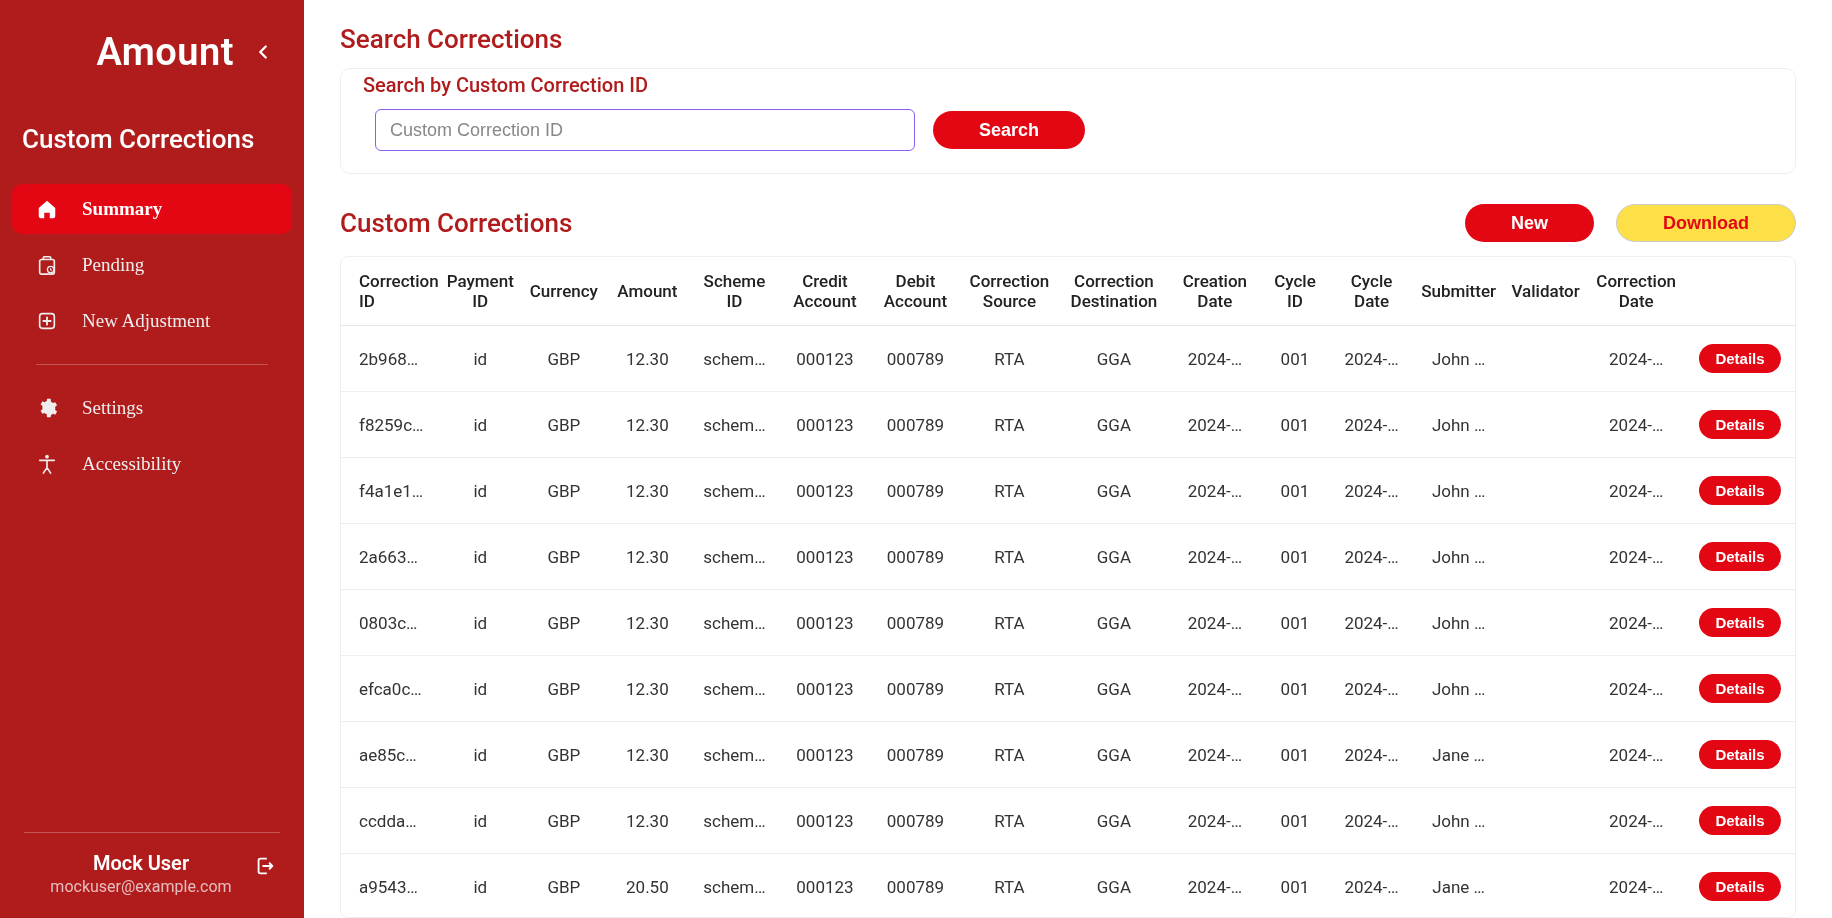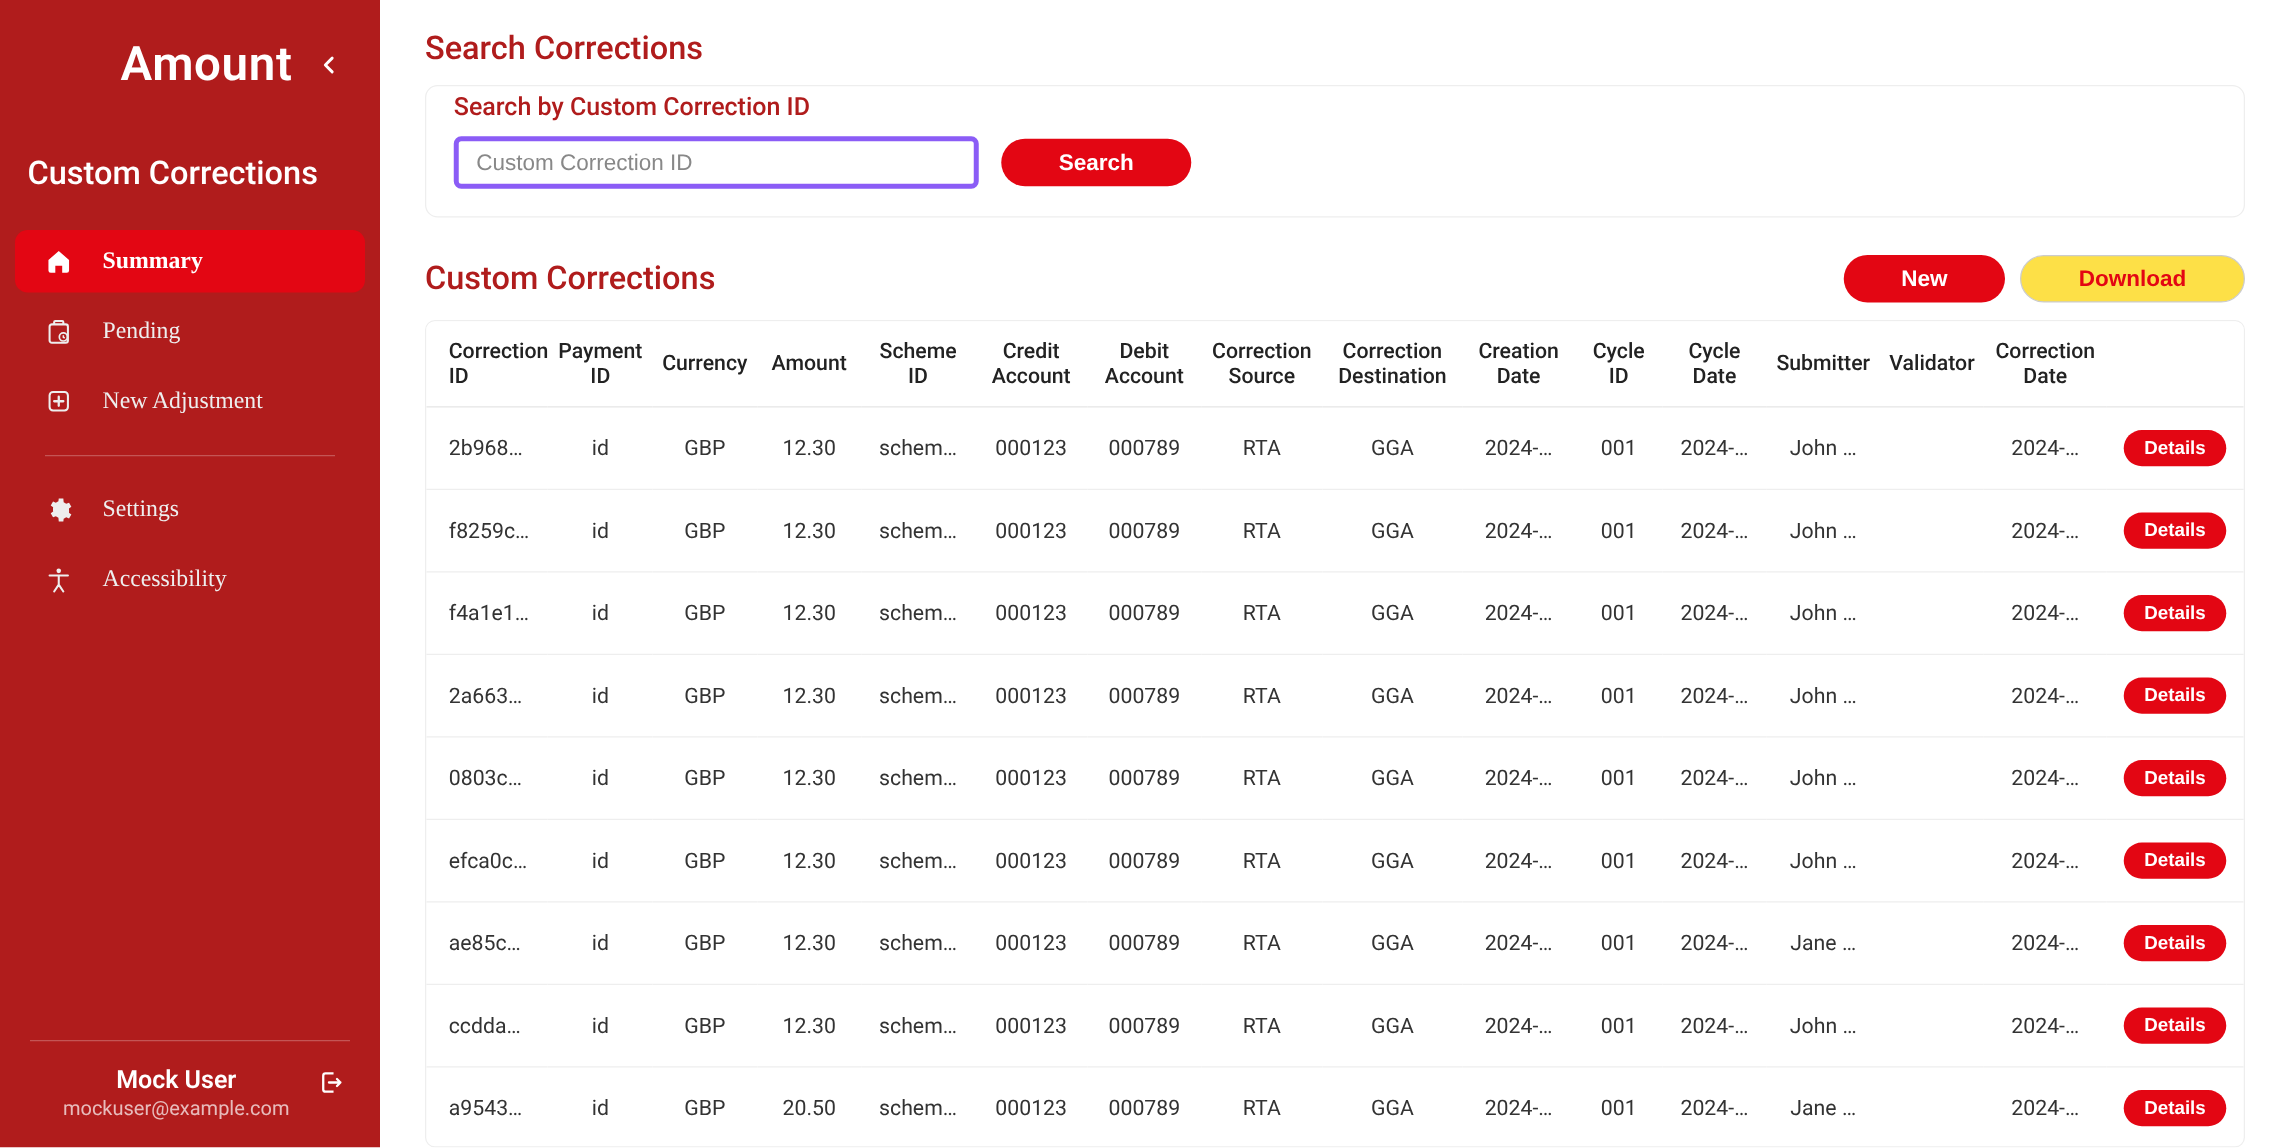--- a/index.html
+++ b/index.html
@@ -106,46 +106,47 @@
     padding: 4px 22px 22px 22px;
   }
   .search-label {
     color: #B01C1C;
     font-size: 20px;
     font-weight: 500;
     margin-bottom: 12px;
   }
   .search-row { display:flex; align-items:center; gap:18px; }
   .search-input {
-    width: 420px;
+    width: 540px;
     height: 42px;
-    border: 4px solid #8b5cf6;
+    border: 1px solid #8b5cf6;
     border-radius: 6px;
     padding: 0 14px;
     font-size: 18px;
     color: #333;
+    margin-left: 12px;
   }
   .search-input::placeholder { color:#888; }
   .btn {
     height: 38px;
     border-radius: 19px;
     border: none;
     padding: 0 46px;
     font-size: 18px;
     font-weight:600;
     cursor: pointer;
   }
   .btn-primary { background:#E30613; color:#fff; }
   .btn-outline  { background:#fde047; color:#E30613; border:1px solid #ccc; }
 
   .list-header {
     display:flex; align-items:center; justify-content:space-between;
     margin-top: 30px;
   }
-  .list-actions { display:flex; gap:12px; }
+  .list-actions { display:flex; gap:22px; }
 
   .table-wrap {
     margin-top: 14px;
     border: 1px solid #eee;
     border-radius: 8px;
     overflow: hidden;
     flex:1;
     display:flex; flex-direction:column;
   }
   table {

